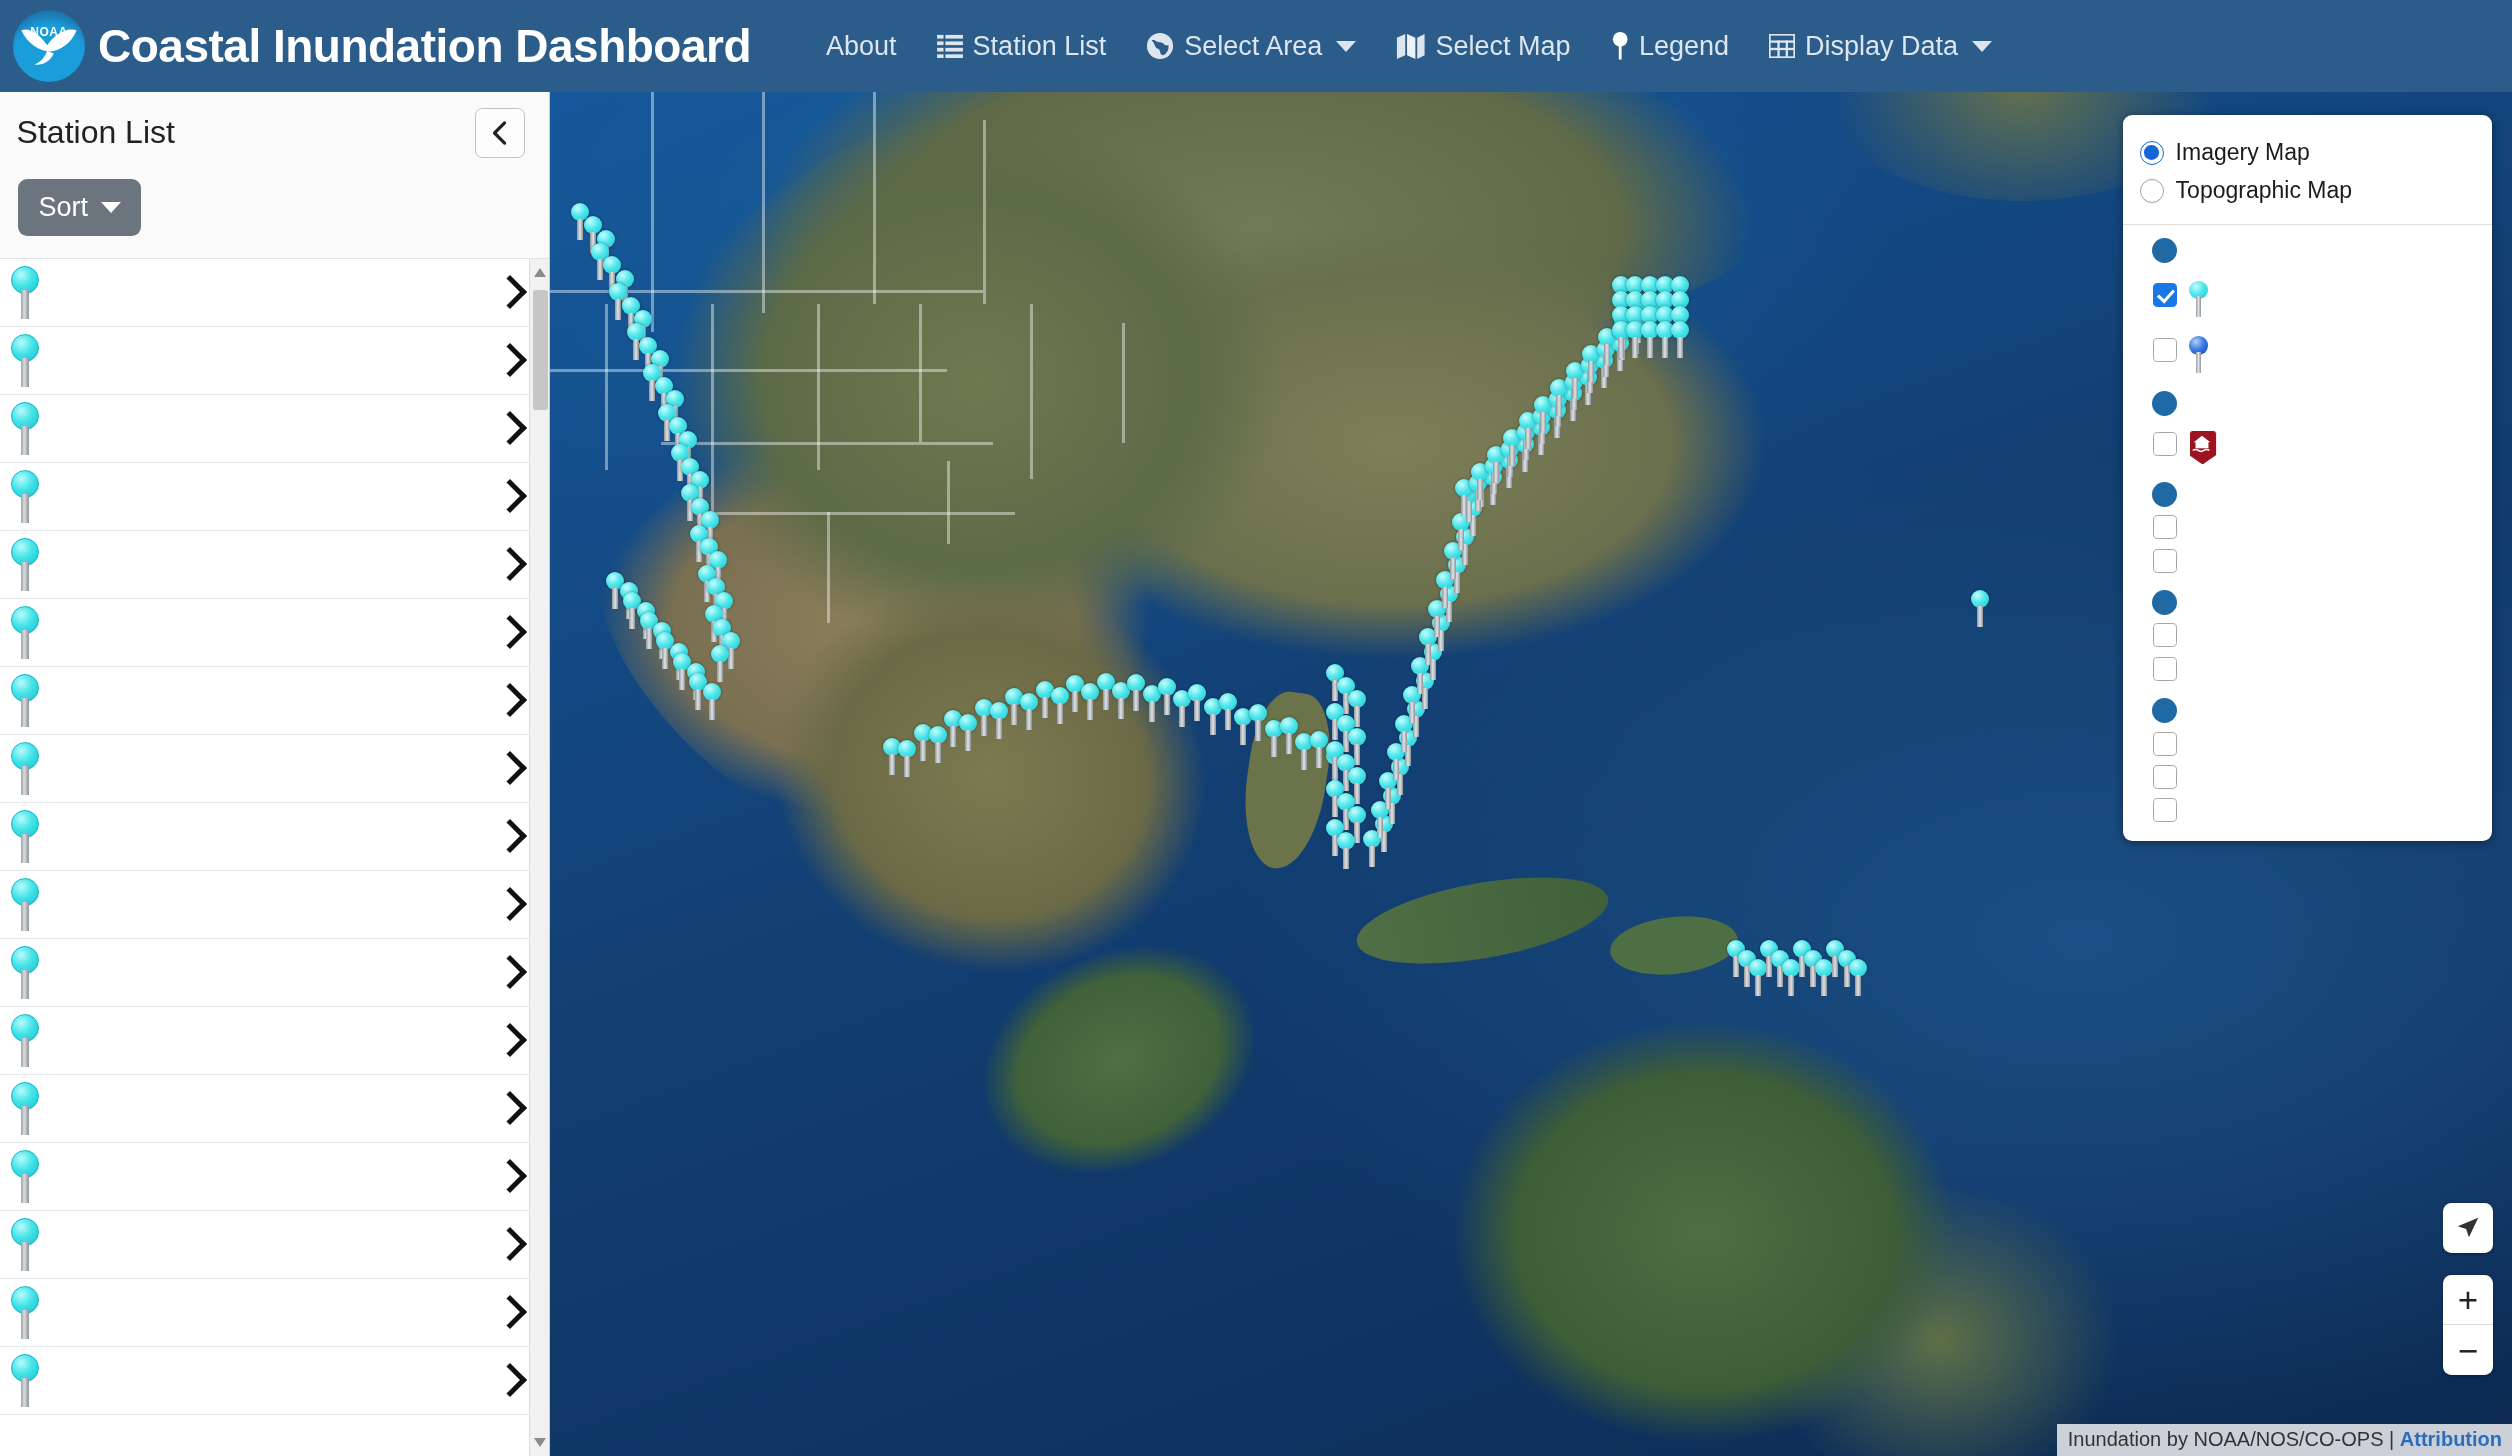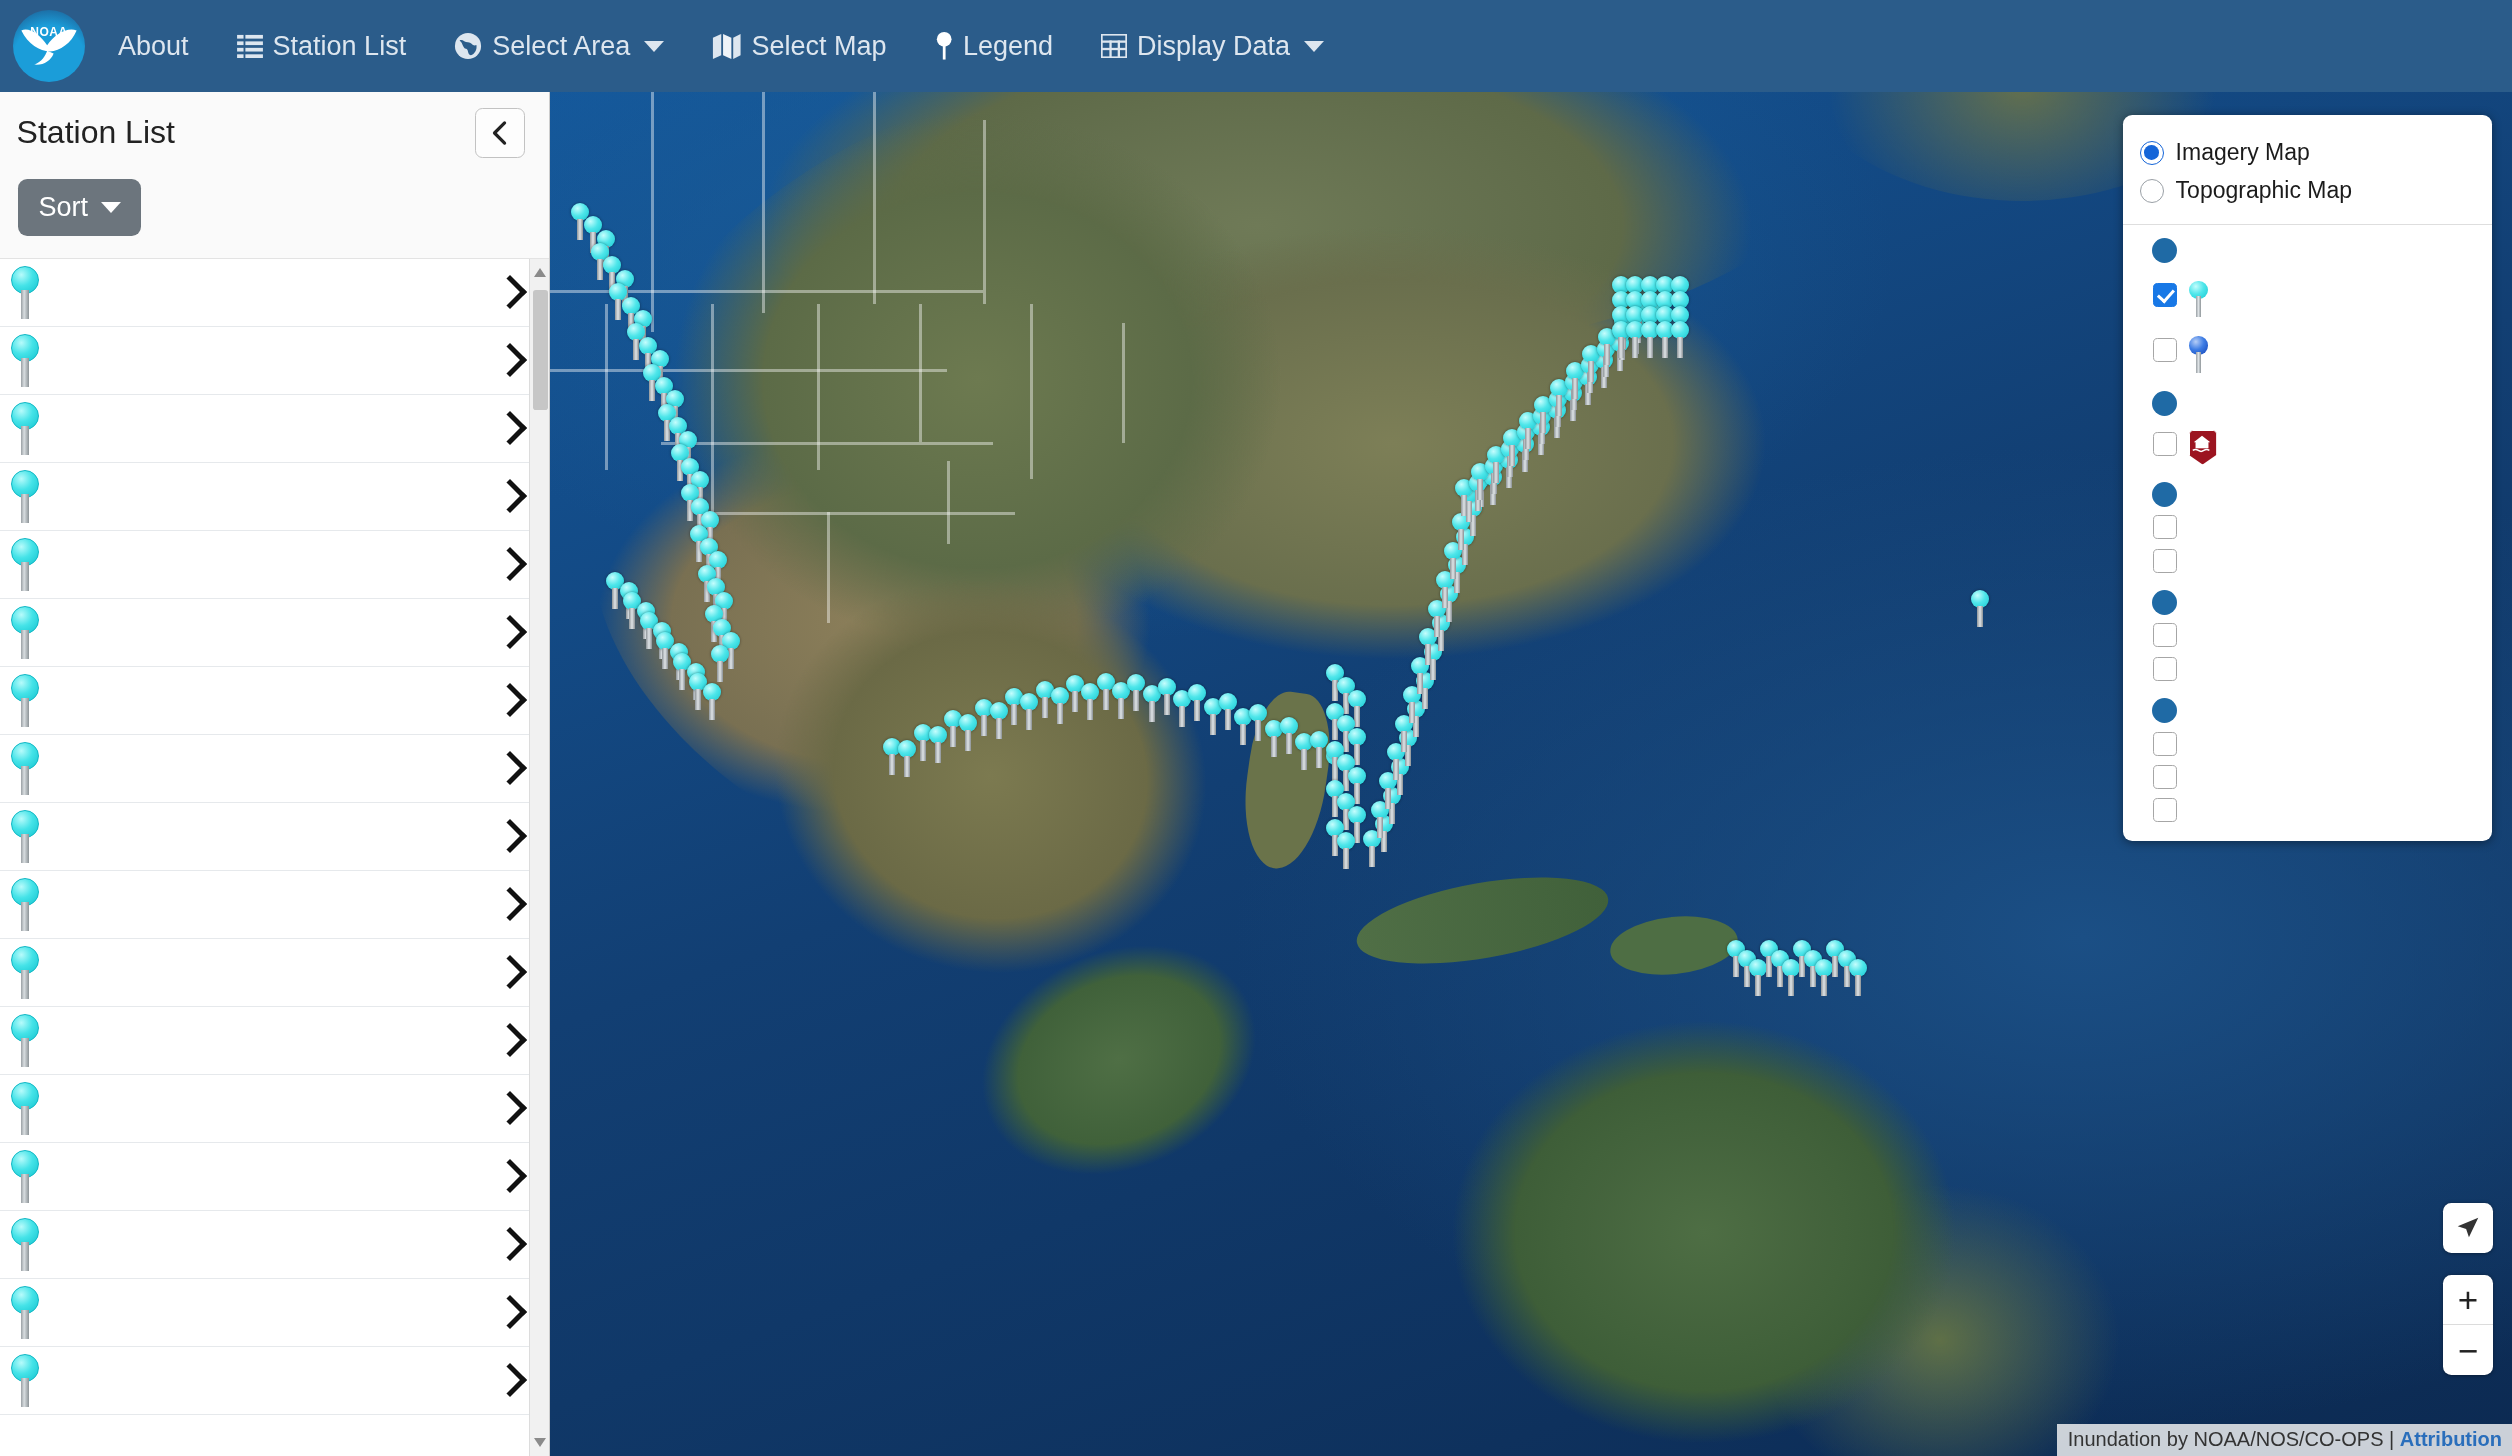--- a/index.html
+++ b/index.html
@@ -29,21 +29,21 @@
   .noaa-logo .noaa-txt {
     position: absolute; top: 14.8px; left: 50%; transform: translateX(-50%);
     font-size: 12px; font-weight: bold; color: #ffffff;
     letter-spacing: 0.5px; font-family: "Liberation Sans", sans-serif;
   }
   .brand-title {
     color: #ffffff; font-size: 46px; font-weight: bold;
     letter-spacing: -0.5px; white-space: nowrap;
     margin-right: 55px;
   }
-  .nav-items { display: flex; align-items: center; gap: 8px; }
+  .nav-items { display: flex; align-items: center; gap: 0px; }
   .nav-item {
     display: flex; align-items: center; gap: 10px;
     color: #dde6ef; font-size: 27px; padding: 9.2px 20px;
     white-space: nowrap; cursor: pointer;
   }
   .nav-icon { display: inline-flex; align-items: center; justify-content: center; }
   .caret-down {
     width: 0; height: 0; border-left: 10px solid transparent;
     border-right: 10px solid transparent; border-top: 11px solid #dde6ef;
     margin-left: 3.7px;
@@ -311,20 +311,21 @@
 <div id="app">
 
   <div class="navbar">
     <div class="noaa-logo">
       <div class="noaa-txt">NOAA</div>
       <svg class="gull" viewBox="0 0 64 44">
         <path d="M2 4 C10 0 22 8 30 20 C38 8 52 0 62 4 C56 18 44 26 33 27 C22 26 9 19 2 4 Z" fill="#ffffff"></path>
         <path d="M30 26 C28 32 24 38 16 41 C26 42 34 37 37 29 Z" fill="#ffffff"></path>
       </svg>
     </div>
+    <div class="brand-title">Coastal Inundation Dashboard</div>
     <div class="nav-items">
 
       <div class="nav-item">
         <span>About</span>
       </div>
 
       <div class="nav-item">
         <span class="nav-icon">
           <svg width="26" height="24" viewBox="0 0 28 26">
             <rect x="0" y="1" width="7" height="4" fill="#dde6ef"></rect>

